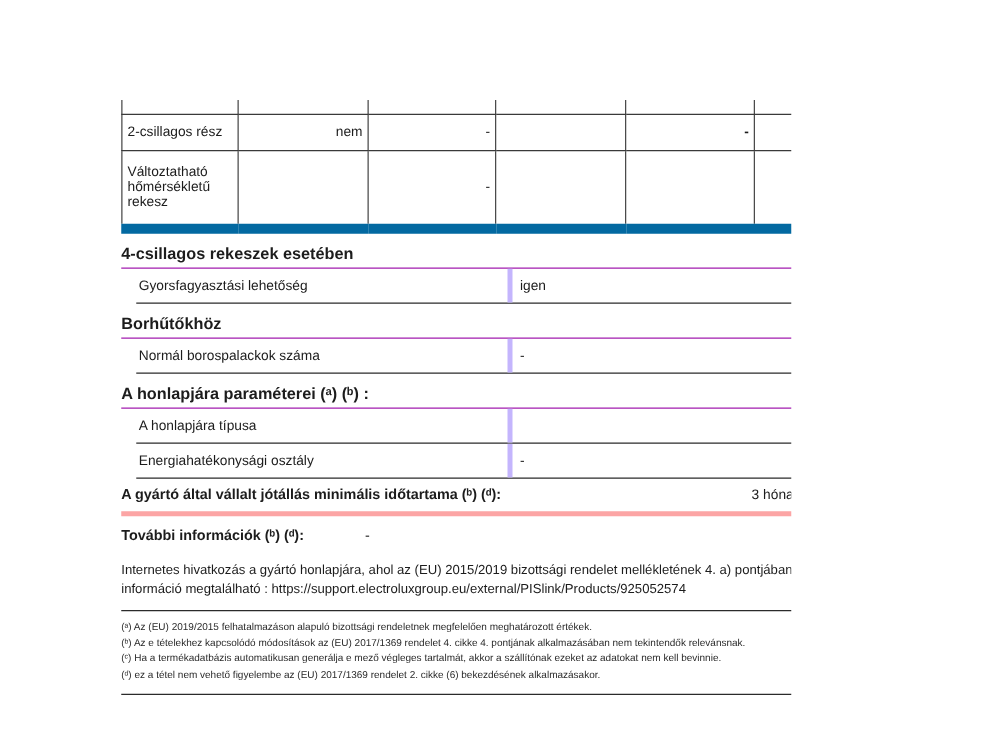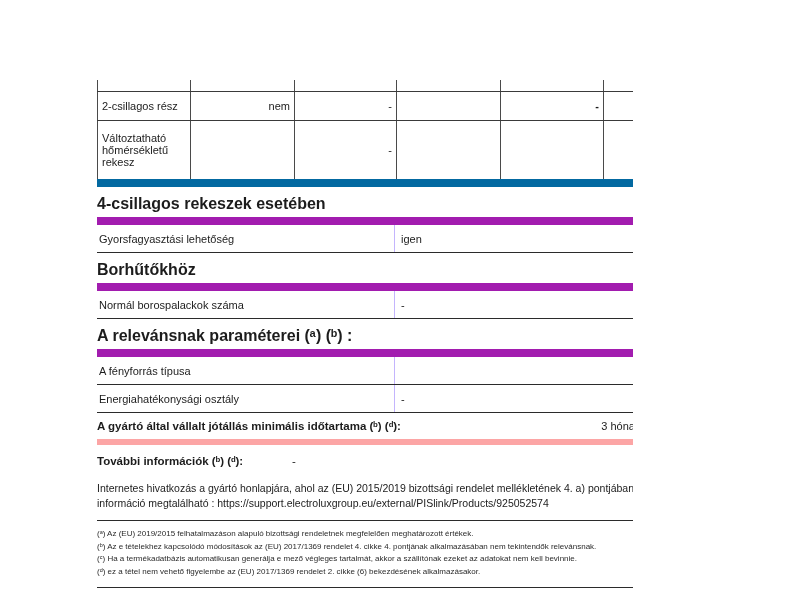--- a/index.html
+++ b/index.html
@@ -35,41 +35,42 @@
   tr.stub td { height: 7px; border-bottom: 1px solid #3a3a3a; }
   tr.r1 td { height: 24px; border-bottom: 1px solid #3a3a3a; }
   tr.r2 td { height: 54px; border-bottom: 8px solid #0369a1; }
   td.lbl { text-align: left; }
   td.val { text-align: right; }
   td.mark { font-weight: bold; }
 
   
   .sec-header {
     font-weight: bold;
-    font-size: 16px;
+    font-size: 13px;
     padding: 8px 0 4px 0;
-    border-bottom: 8px solid #a21caf;
+    border-bottom: 1px solid #a21caf;
   }
 
   
   .row2col {
     display: flex;
     align-items: stretch;
     border-bottom: 1px solid #2b2b2b;
     font-size: 11px;
     min-height: 27px;
+    margin-left: 12px;
   }
   .row2col .cell { display: flex; align-items: center; }
   .row2col .label { width: 295px; padding-left: 2px; }
-  .row2col .value { flex: 1; border-left: 1px solid #c4b5fd; padding-left: 6px; }
+  .row2col .value { flex: 1; border-left: 4px solid #c4b5fd; padding-left: 6px; }
 
   
   .guarantee {
     position: relative;
-    border-bottom: 6px solid #fca5a5;
+    border-bottom: 4px solid #fca5a5;
     min-height: 26px;
     display: flex;
     align-items: center;
     font-size: 11.5px;
   }
   .guarantee .g-label { font-weight: bold; }
   .guarantee .g-value {
     position: absolute;
     left: 400px;
     width: 260px;
@@ -150,23 +151,23 @@
       <div class="cell label">Gyorsfagyasztási lehetőség</div>
       <div class="cell value">igen</div>
     </div>
 
     <div class="sec-header">Borhűtőkhöz</div>
     <div class="row2col">
       <div class="cell label">Normál borospalackok száma</div>
       <div class="cell value">-</div>
     </div>
 
-    <div class="sec-header">A relevánsnak paraméterei (ᵃ) (ᵇ) :</div>
+    <div class="sec-header">A honlapjára paraméterei (ᵃ) (ᵇ) :</div>
     <div class="row2col">
-      <div class="cell label">A fényforrás típusa</div>
+      <div class="cell label">A honlapjára típusa</div>
       <div class="cell value"></div>
     </div>
     <div class="row2col">
       <div class="cell label">Energiahatékonysági osztály</div>
       <div class="cell value">-</div>
     </div>
 
     <div class="guarantee">
       <span class="g-label">A gyártó által vállalt jótállás minimális időtartama (ᵇ) (ᵈ):</span>
       <span class="g-value">3 hónapok</span>

